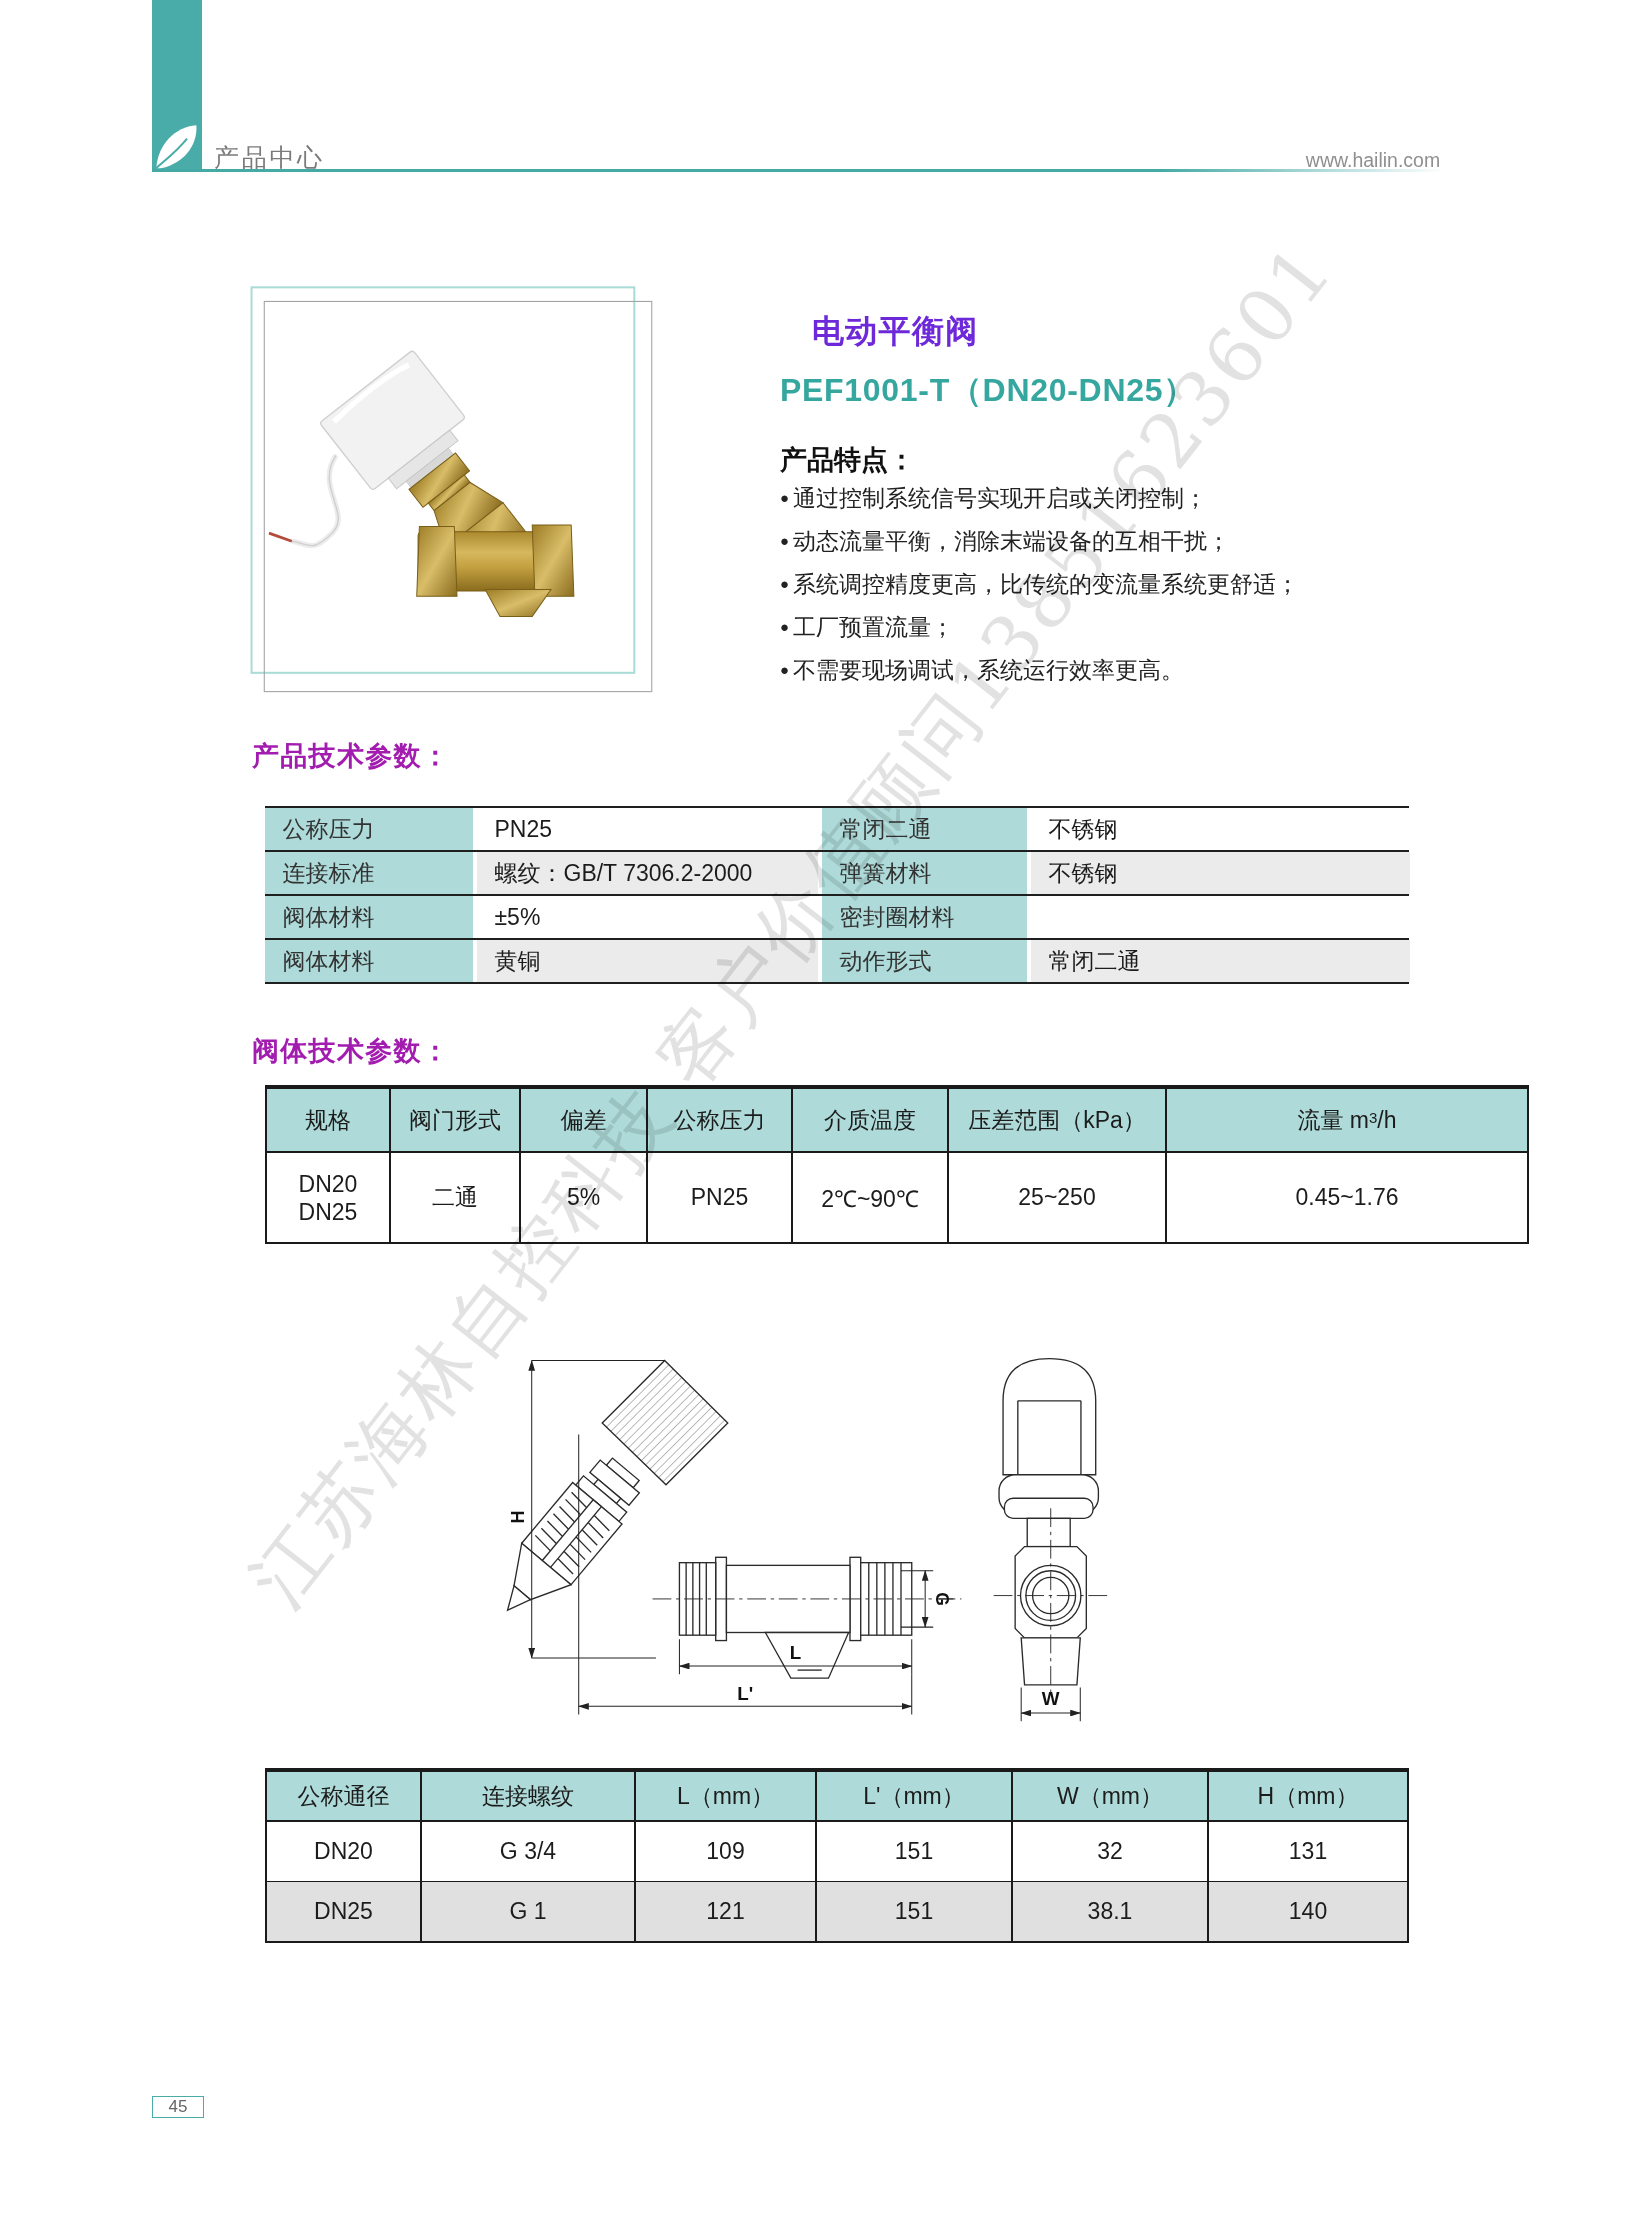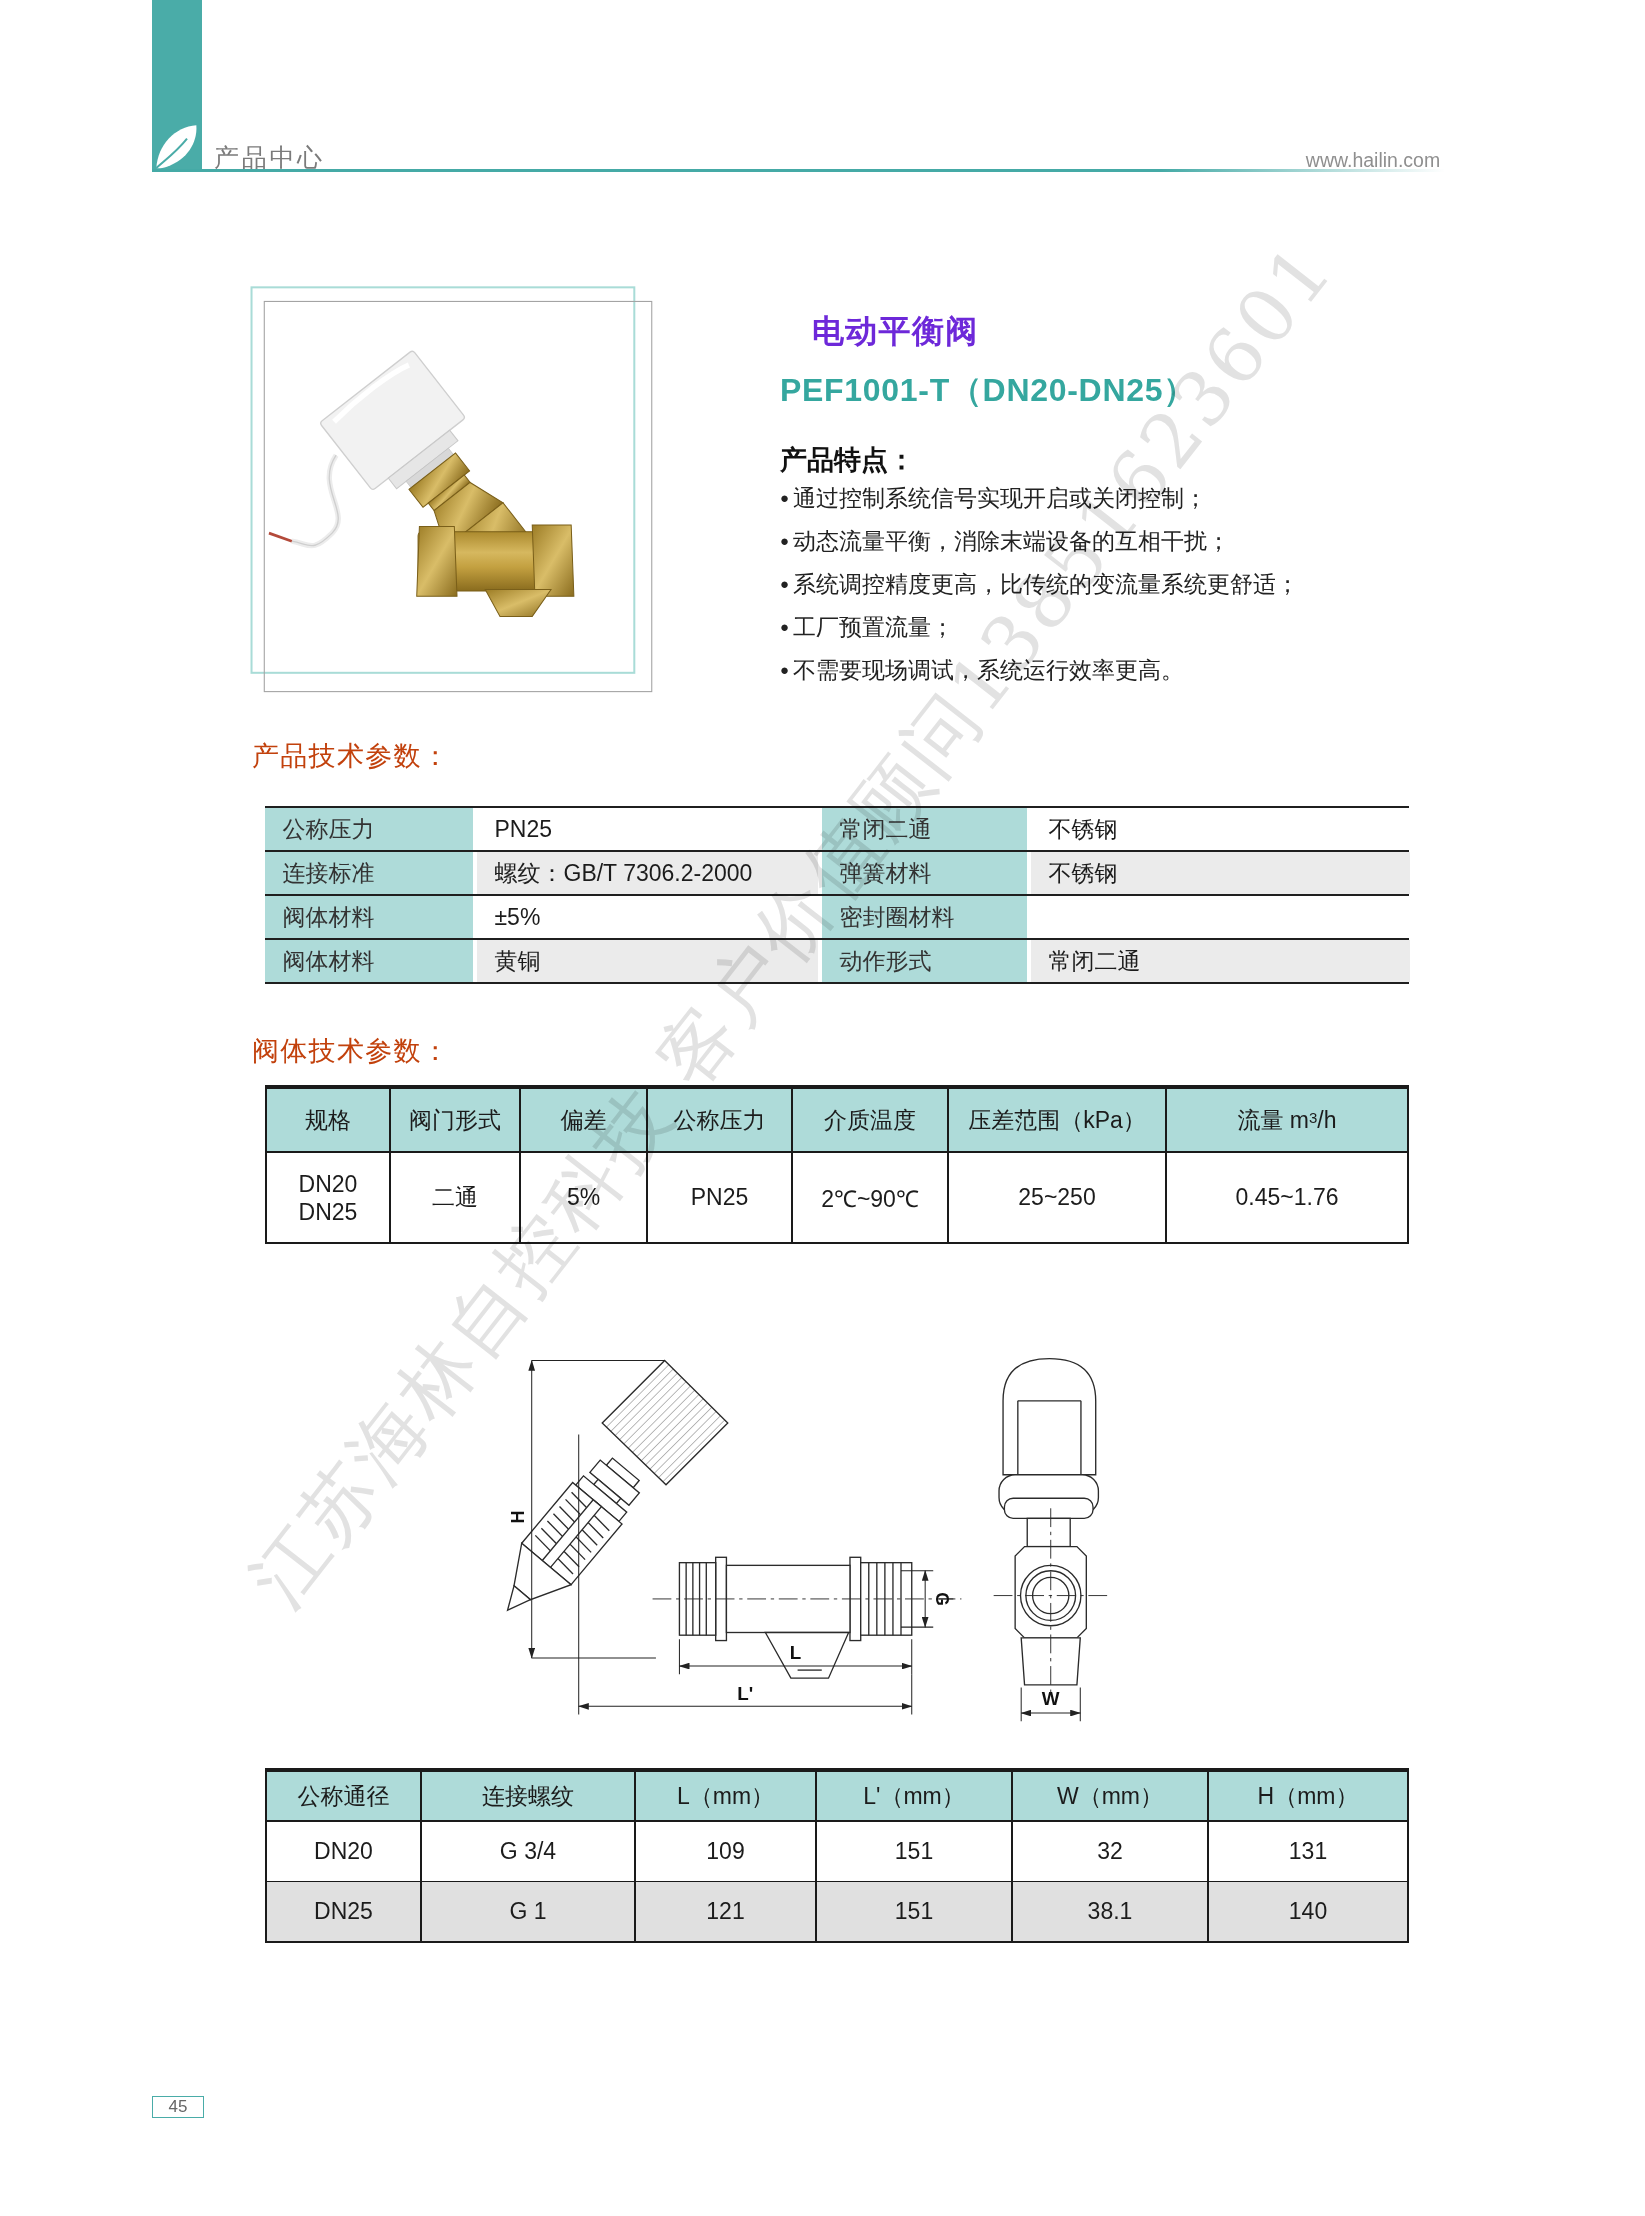--- a/index.html
+++ b/index.html
@@ -31,34 +31,34 @@
   .photo-svg{left:236px;top:286px;width:410px;height:413px;}
 
   
   .prod-name{left:798px;top:310px;font-size:32px;font-weight:bold;color:#6d28d9;letter-spacing:1.3px;}
   .prod-model{left:766px;top:369px;font-size:32px;font-weight:bold;color:#35a79f;letter-spacing:0.7px;}
   .feat-heading{left:766px;top:442px;font-size:27px;font-weight:bold;color:#111;}
   .feat-list{left:766px;top:486px;width:658px;}
   .feat-item{display:flex;align-items:flex-start;margin-bottom:19px;font-size:23px;color:#222;line-height:24px;}
   .feat-bullet{font-size:15px;line-height:24px;margin-right:4px;}
 
-  .sec-heading{font-size:27px;font-weight:normal;color:#c2410c;letter-spacing:1.3px;}
+  .sec-heading{font-size:27px;font-weight:bold;color:#a21caf;letter-spacing:1.3px;}
   .sec-heading.h1{left:238px;top:738px;}
   .sec-heading.h2{left:238px;top:1033px;}
 
   
   .tbl1{left:251px;top:806px;width:1144px;border-top:2px solid #1f1f1f;font-size:23px;}
   .tbl1-row{display:grid;grid-template-columns:212px 341px 213px 379px;height:42px;border-bottom:2px solid #1f1f1f;}
   .tbl1-row .cell{display:flex;align-items:center;padding-left:17.5px;box-sizing:border-box;}
   .tbl1 .lab{background:#aedbd9;border-right:4.7px solid #fff;color:#333;}
   .tbl1 .lab.second{border-left:4.7px solid #fff;}
   .tbl1-row.alt .val{background:#ebebeb;}
 
   
-  .tbl2{left:251px;top:1085px;width:1144px;box-sizing:border-box;
+  .tbl2{left:251px;top:1085px;width:1264px;box-sizing:border-box;
         border:2px solid #1a1a1a;border-top-width:4px;font-size:23px;}
   .tbl2 .hrow{display:grid;grid-template-columns:124px 130px 127px 145px 156px 218px auto;height:62px;
         border-bottom:2.7px solid #1a1a1a;background:#aedbd9;}
   .tbl2 .drow{display:grid;grid-template-columns:124px 130px 127px 145px 156px 218px auto;height:89px;background:#fff;}
   .tbl2 .c{display:flex;align-items:center;justify-content:center;border-right:2px solid #1a1a1a;box-sizing:border-box;text-align:center;}
   .tbl2 .c:last-child{border-right:none;}
   .tbl2 sup{font-size:15px;position:relative;top:-2.7px;}
   .spec2{display:flex;flex-direction:column;line-height:28px;}
 
   

